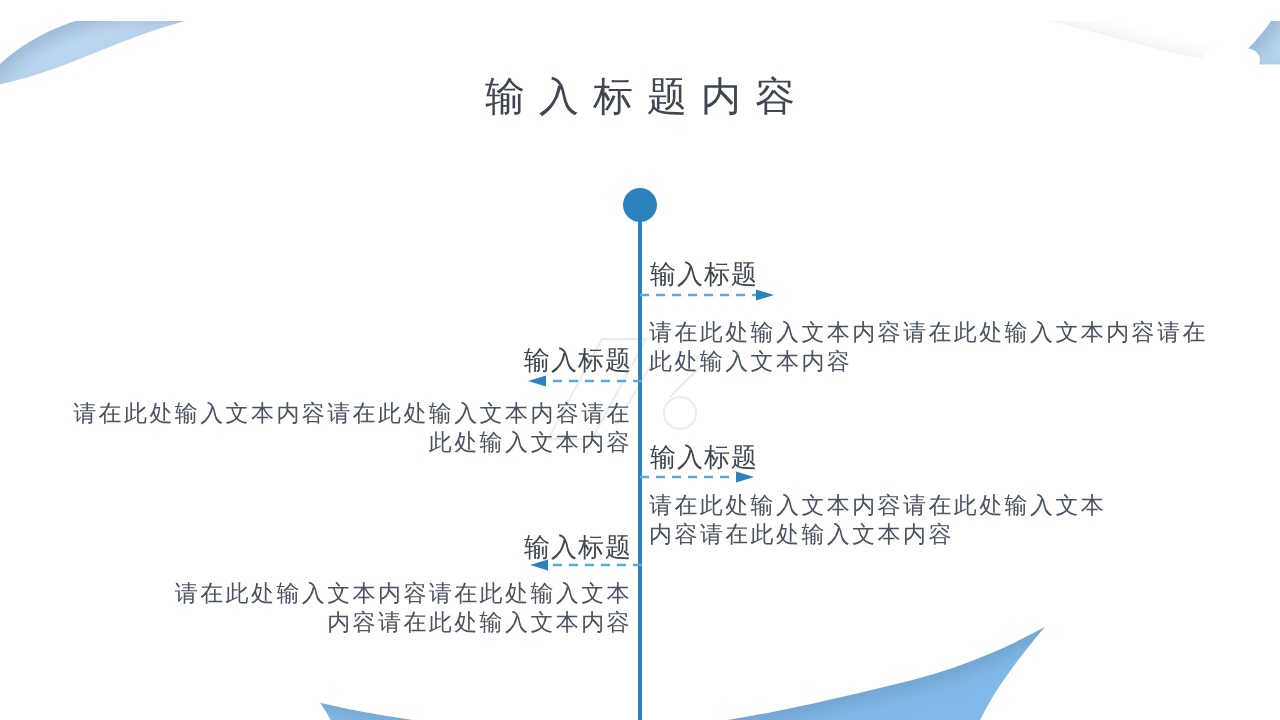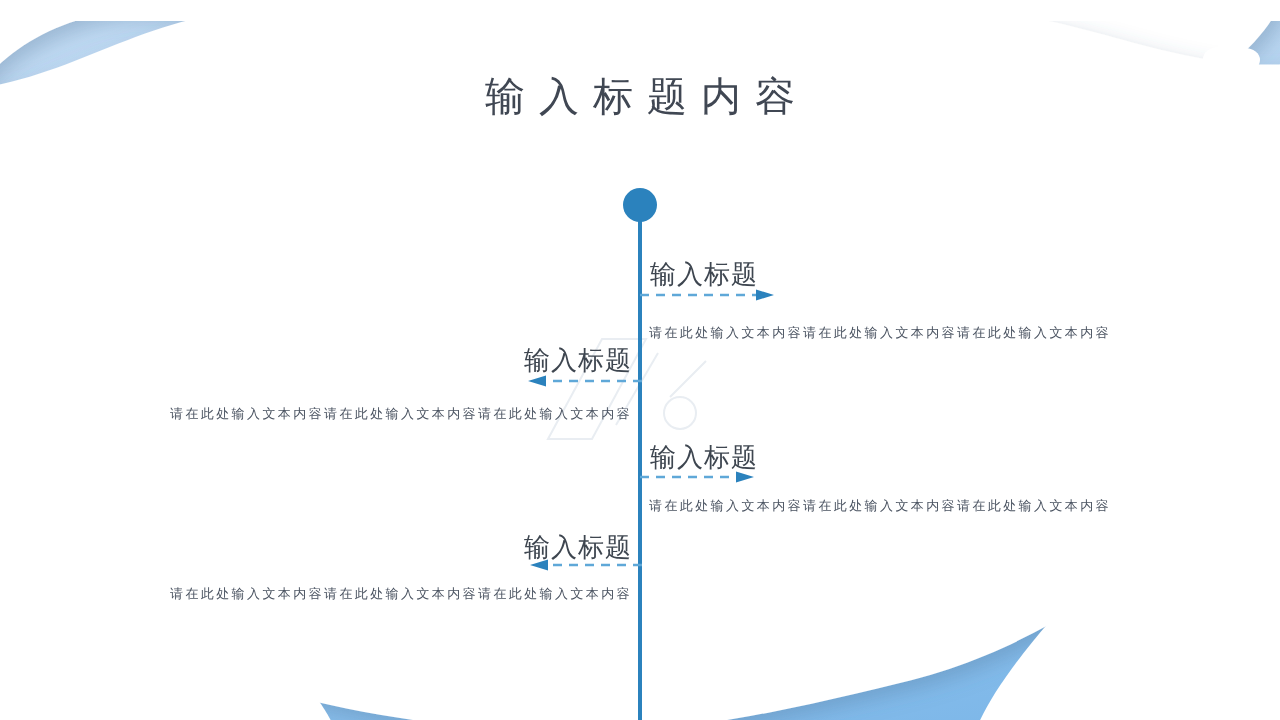--- a/index.html
+++ b/index.html
@@ -107,21 +107,21 @@
   .item-title {
     position: absolute;
     font-size: 26px;
     color: #3e4650;
     white-space: nowrap;
     letter-spacing: 1px;
   }
 
   .item-body {
     position: absolute;
-    font-size: 13px;
+    font-size: 23px;
     line-height: 29px;
     color: #4a5361;
     letter-spacing: 2.4px;
   }
 
   .arrow {
     position: absolute;
     height: 12px;
   }
 

